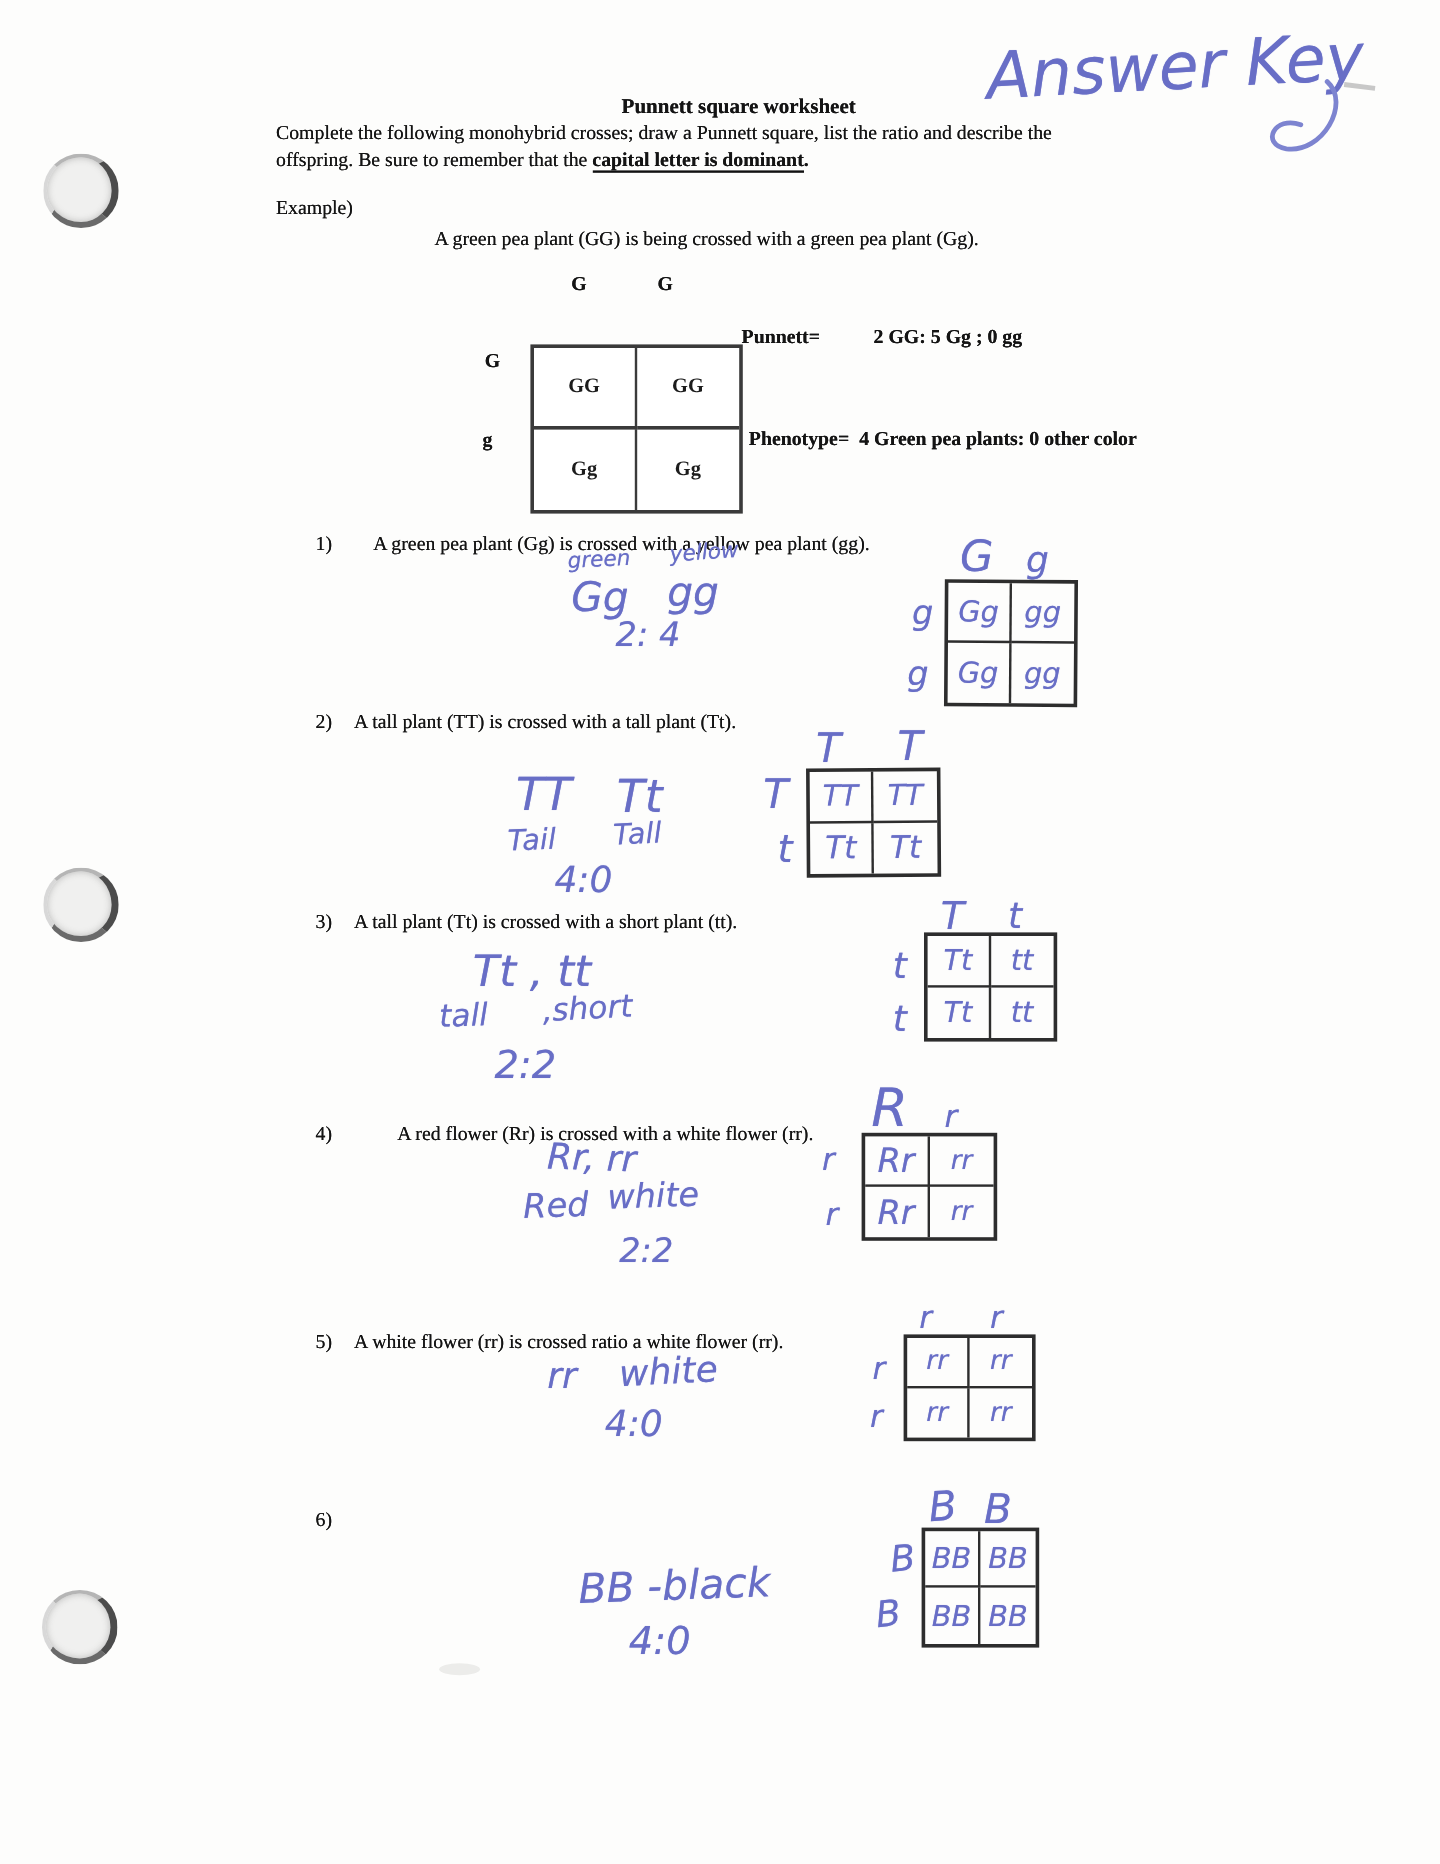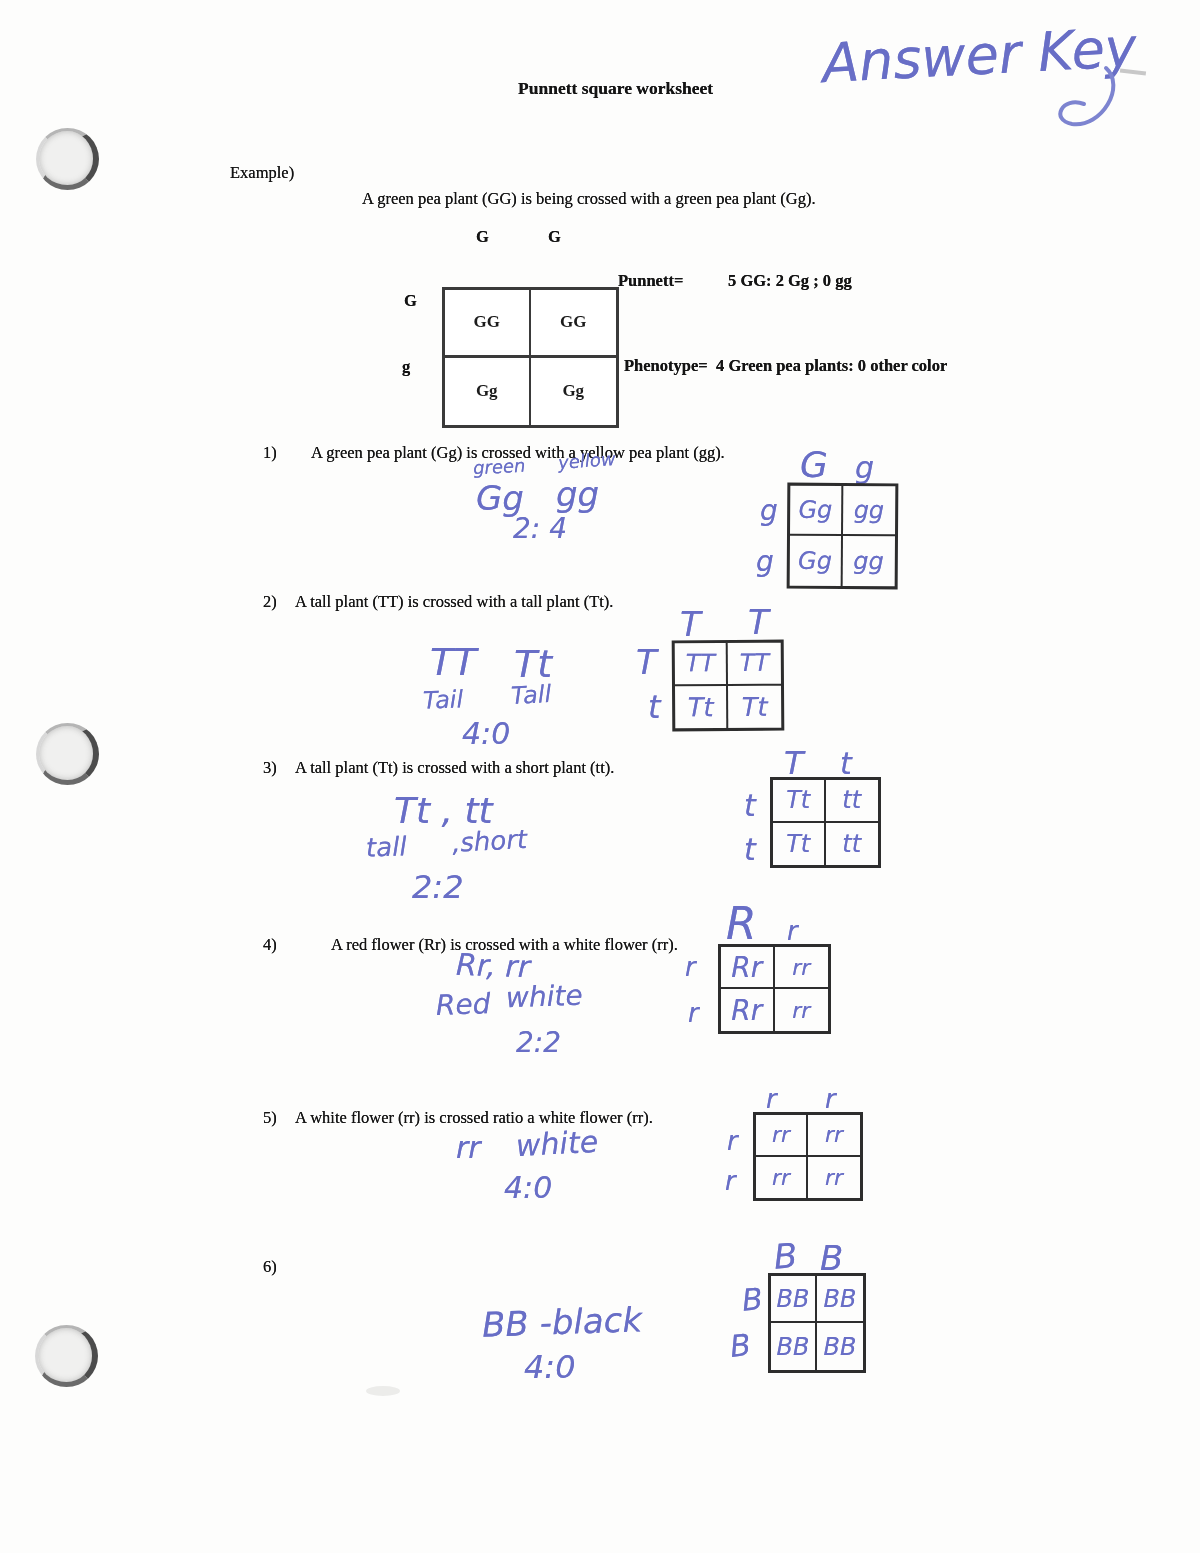--- a/index.html
+++ b/index.html
@@ -57,38 +57,42 @@
   <div class="hole" style="left:36px;top:723px;"></div>
   <div class="hole" style="left:35px;top:1325px;"></div>
 
   <div class="abs hand" style="left:822px;top:24px;font-size:54px;transform:rotate(-3deg);">Answer Key</div>
   <svg class="abs" style="left:1010px;top:62px;" width="130" height="80" viewBox="0 0 130 80">
     <path d="M96 6 C116 24 92 66 62 62 C40 58 52 34 74 42" stroke="#7d84d0" stroke-width="4" fill="none" stroke-linecap="round"></path>
   </svg>
   <div class="abs" style="left:1120px;top:70px;width:26px;height:4px;background:#c8c8c8;transform:rotate(7deg);"></div>
 
   <div class="abs print print-b" style="left:518px;top:78px;font-size:17.5px;">Punnett square worksheet</div>
+  <div class="abs print" style="left:230px;top:101px;">Complete the following monohybrid crosses; draw a Punnett square, list the ratio and describe the</div>
+  <div class="abs print" style="left:230px;top:123px;">
+    <span>offspring.  Be sure to remember that the </span><span class="print-b uline">capital letter is dominant</span><span class="print-b">.</span>
+  </div>
   <div class="abs print" style="left:230px;top:163px;">Example)</div>
 
   <div class="abs print" style="left:362px;top:189px;">A green pea plant (GG) is being crossed with a green pea plant (Gg).</div>
 
   <div class="abs print print-b" style="left:476px;top:227px;">G</div>
   <div class="abs print print-b" style="left:548px;top:227px;">G</div>
   <div class="abs print print-b" style="left:404px;top:291px;">G</div>
   <div class="abs print print-b" style="left:402px;top:357px;">g</div>
 
   <div class="psq" style="left:442px;top:287px;width:171px;height:135px;">
     <div class="cell">GG</div>
     <div class="cell">GG</div>
     <div class="cell">Gg</div>
     <div class="cell">Gg</div>
   </div>
 
   <div class="abs print print-b" style="left:618px;top:271px;">Punnett=</div>
-  <div class="abs print print-b" style="left:728px;top:271px;">5 GG: 2 Gg ; 0 gg</div>
+  <div class="abs print print-b" style="left:728px;top:271px;">2 GG: 5 Gg ; 0 gg</div>
   <div class="abs print print-b" style="left:624px;top:356px;">Phenotype=</div>
   <div class="abs print print-b" style="left:716px;top:356px;">4 Green pea plants: 0 other color</div>
 
   <div class="abs print" style="left:263px;top:443px;">1)</div>
   <div class="abs print" style="left:295px;top:443px;margin-left:16px;">A green pea plant (Gg) is crossed with a yellow pea plant (gg).</div>
 
   <div class="abs hand fs18" style="left:473px;top:456px;transform:rotate(-3deg);">green</div>
   <div class="abs hand fs18" style="left:558px;top:450px;transform:rotate(-4deg);">yellow</div>
   <div class="abs hand fs34" style="left:476px;top:478px;">Gg</div>
   <div class="abs hand fs34" style="left:556px;top:474px;">gg</div>

